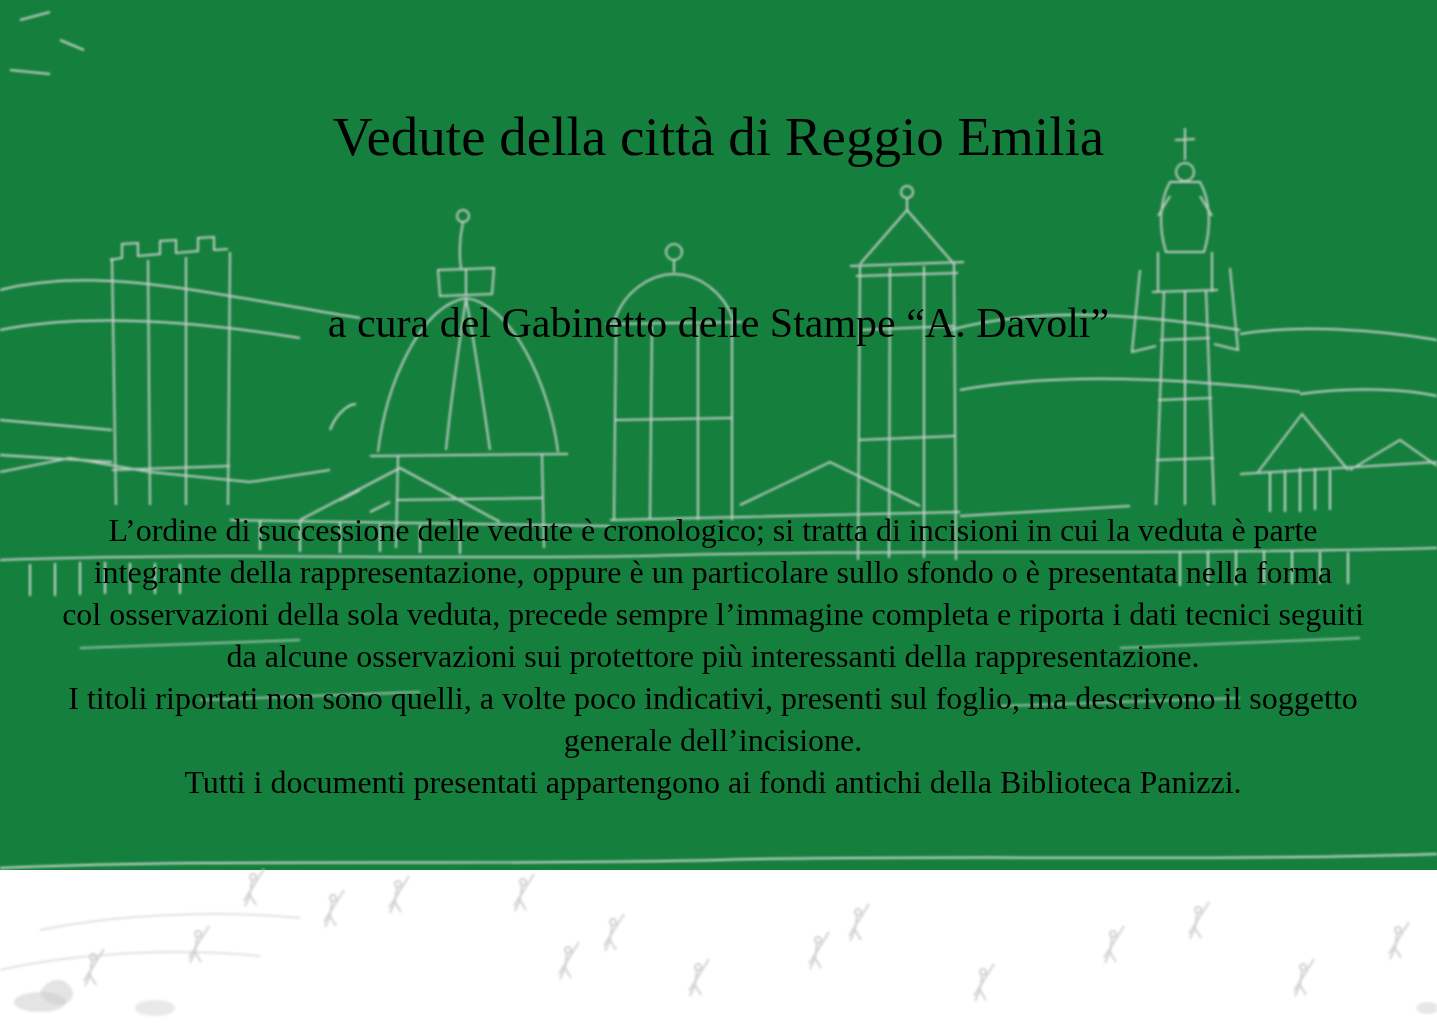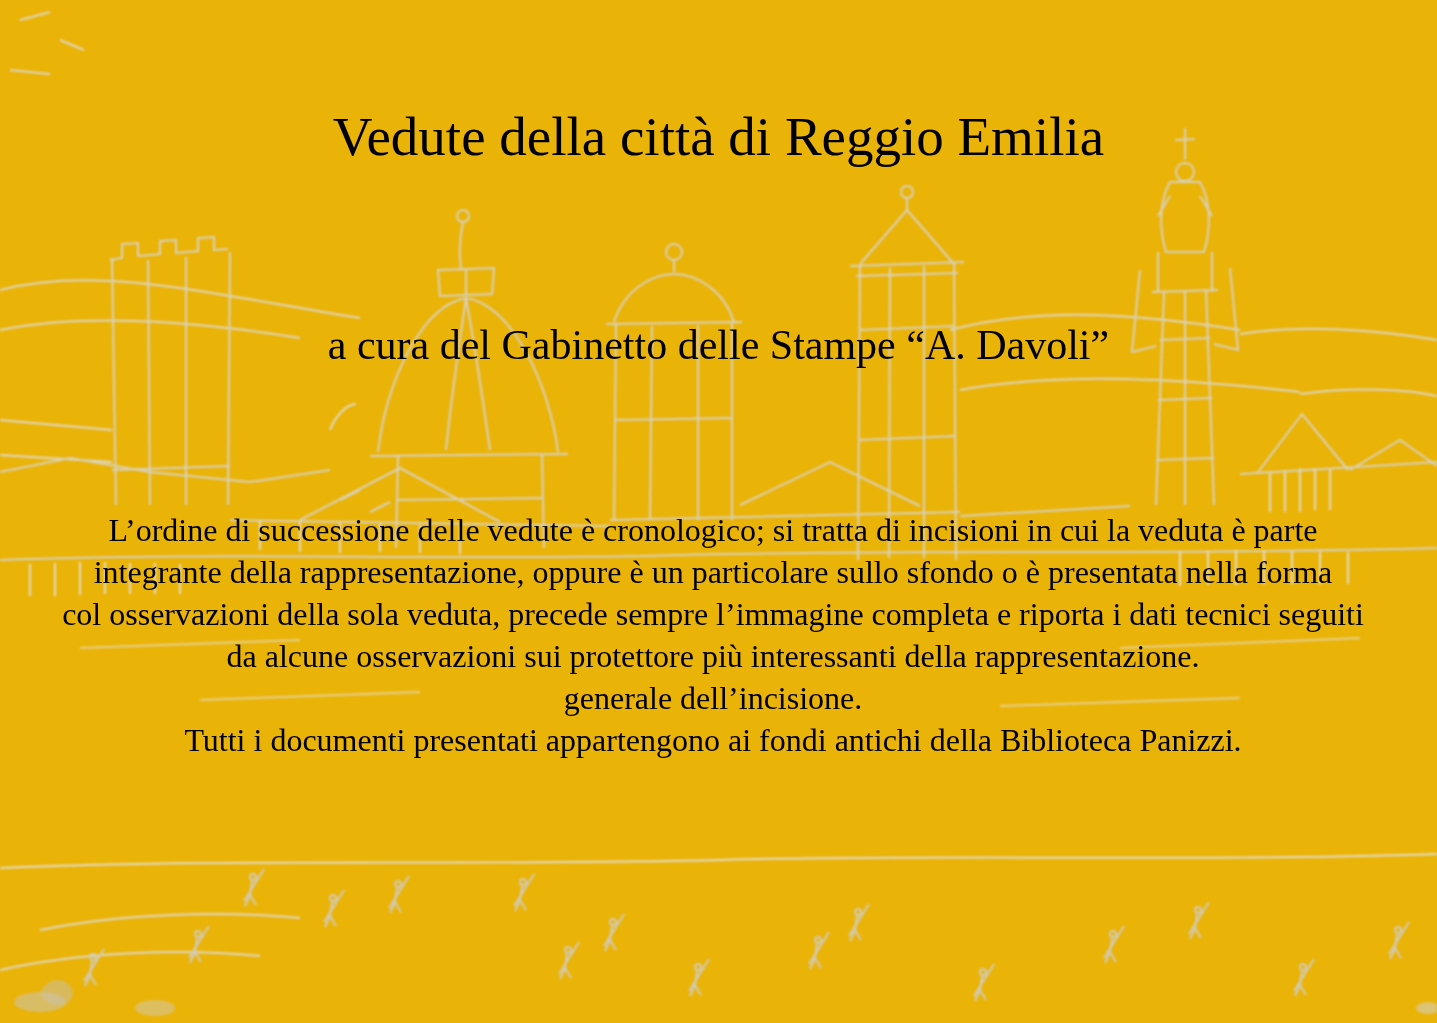--- a/index.html
+++ b/index.html
@@ -1,25 +1,25 @@
 <!DOCTYPE html>
 <html><head>
 <meta charset="utf-8">
 <style>
   html,body { margin:0; padding:0; background:#ffffff; }
   body { width:1437px; height:1023px; overflow:hidden;
          font-family:"Liberation Serif","DejaVu Serif",serif; color:#000; }
-  .slide { position:relative; width:1437px; height:1023px; background:#eab308; }
+  .slide { position:relative; width:1437px; height:870px; background:#15803d; }
 
   svg.engraving { position:absolute; left:0; top:0; width:1437px; height:1023px;
                   filter:blur(0.9px); }
 
   .title-block { position:absolute; top:101px; left:0; right:0;
                  text-align:center; font-size:55px; line-height:72px; }
-  .subtitle    { position:absolute; top:320px; left:0; right:0;
+  .subtitle    { position:absolute; top:298px; left:0; right:0;
                  text-align:center; font-size:42px; line-height:50px; }
   .body-text   { position:absolute; top:509px; left:0; right:11px;
                  text-align:center; font-size:32px; line-height:42px; }
   .body-text div { white-space:nowrap; }
 </style>
 </head>
 <body>
 
 <div class="slide">
 
@@ -143,17 +143,18 @@
     <div>Vedute della città di Reggio Emilia</div>
   </div>
 
   <div class="subtitle">a cura del Gabinetto delle Stampe “A. Davoli”</div>
 
   <div class="body-text">
     <div>L’ordine di successione delle vedute è cronologico; si tratta di incisioni in cui la veduta è parte</div>
     <div>integrante della rappresentazione, oppure è un particolare sullo sfondo o è presentata nella forma</div>
     <div>col osservazioni della sola veduta, precede sempre l’immagine completa e riporta i dati tecnici seguiti</div>
     <div>da alcune osservazioni sui protettore più interessanti della rappresentazione.</div>
+    <div>I titoli riportati non sono quelli, a volte poco indicativi, presenti sul foglio, ma descrivono il soggetto</div>
     <div>generale dell’incisione.</div>
     <div>Tutti i documenti presentati appartengono ai fondi antichi della Biblioteca Panizzi.</div>
   </div>
 
 </div>
 
 </body></html>

